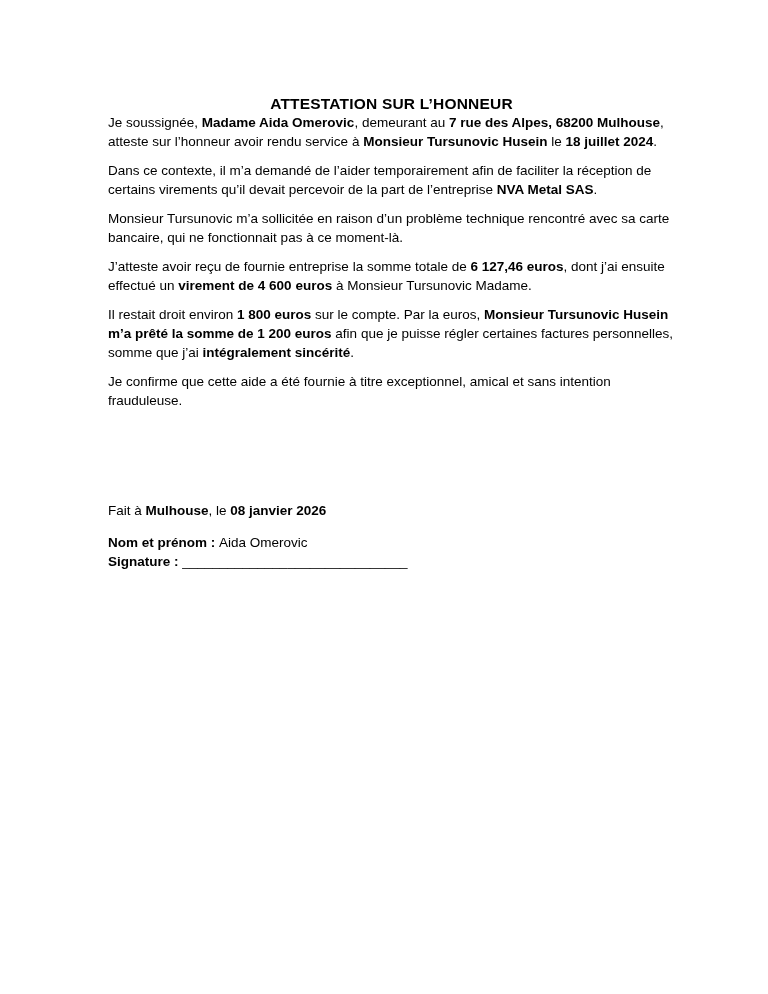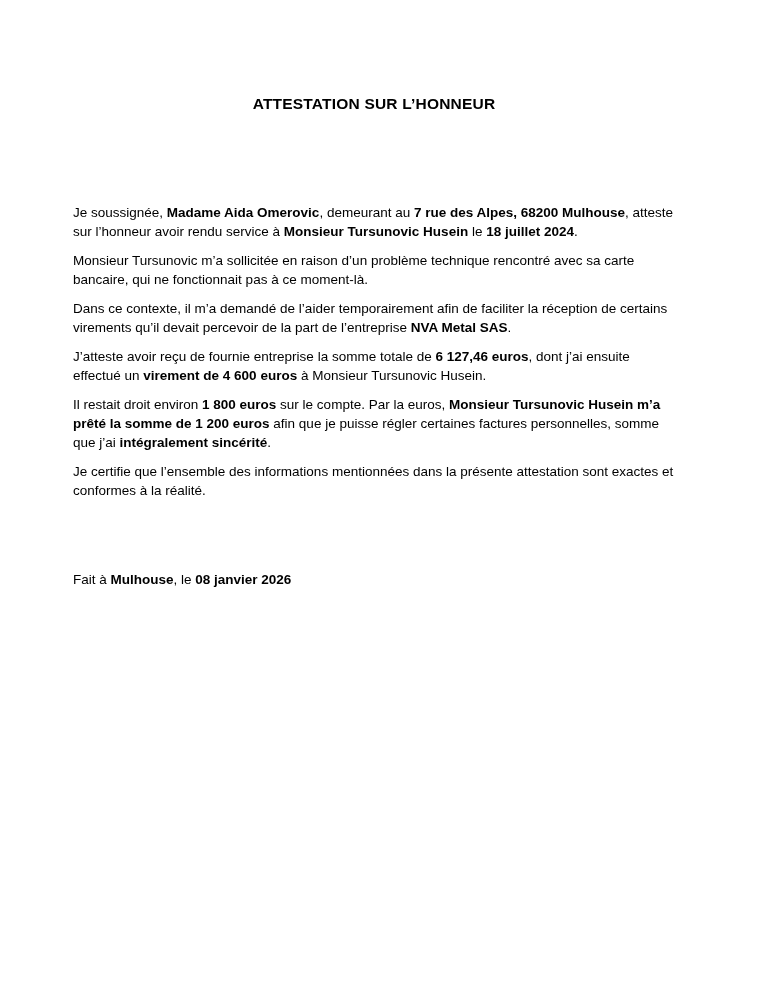--- a/index.html
+++ b/index.html
@@ -7,44 +7,43 @@
     padding: 0;
     background: #ffffff;
   }
   .page {
     position: relative;
     width: 768px;
     height: 994px;
     margin: 0 auto;
     background: #ffffff;
     box-sizing: border-box;
-    padding: 95px 93px 0 73px;
+    padding: 95px 93px 0 108px;
     overflow: hidden;
     font-family: "Liberation Sans", "DejaVu Sans", sans-serif;
     font-size: 13.5px;
     color: #000000;
     -webkit-font-smoothing: antialiased;
   }
   .title {
     margin: 0;
     font-size: 15.5px;
     line-height: 18px;
     font-weight: bold;
     text-align: center;
     letter-spacing: 0.2px;
   }
   .body-text {
-    margin-top: 90px;
   }
   .body-text p {
     margin: 0 0 10px 0;
     line-height: 19px;
   }
   .closing {
-    margin-top: 70px;
+    margin-top: 91px;
   }
   .closing p {
     margin: 0;
     line-height: 19px;
   }
   .closing .place-date {
     margin-bottom: 13px;
   }
   .b {
     font-weight: bold;
@@ -52,24 +51,26 @@
 </style>
 </head>
 <body>
 
 <div class="page">
 
   <h1 class="title">ATTESTATION SUR L’HONNEUR</h1>
 
   <div class="body-text">
     <p><span>Je soussignée, </span><span class="b">Madame Aida Omerovic</span><span>, demeurant au </span><span class="b">7 rue des Alpes, 68200 Mulhouse</span><span>, atteste sur l’honneur avoir rendu service à </span><span class="b">Monsieur Tursunovic Husein</span><span> le </span><span class="b">18 juillet 2024</span><span>.</span></p>
+    <p><span>Dans ce contexte, il m’a demandé de l’aider temporairement afin de faciliter la réception de certains virements qu’il devait percevoir de la part de l’entreprise </span><span class="b">NVA Metal SAS</span><span>.</span></p>
     <p><span>Monsieur Tursunovic m’a sollicitée en raison d’un problème technique rencontré avec sa carte bancaire, qui ne fonctionnait pas à ce moment-là.</span></p>
-    <p><span>Dans ce contexte, il m’a demandé de l’aider temporairement afin de faciliter la réception de certains virements qu’il devait percevoir de la part de l’entreprise </span><span class="b">NVA Metal SAS</span><span>.</span></p>
-    <p><span>J’atteste avoir reçu de fournie entreprise la somme totale de </span><span class="b">6 127,46 euros</span><span>, dont j’ai ensuite effectué un </span><span class="b">virement de 4 600 euros</span><span> à Monsieur Tursunovic Husein.</span></p>
+    <p><span>J’atteste avoir reçu de fournie entreprise la somme totale de </span><span class="b">6 127,46 euros</span><span>, dont j’ai ensuite effectué un </span><span class="b">virement de 4 600 euros</span><span> à Monsieur Tursunovic Madame.</span></p>
     <p><span>Il restait droit environ </span><span class="b">1 800 euros</span><span> sur le compte. Par la euros, </span><span class="b">Monsieur Tursunovic Husein m’a prêté la somme de 1 200 euros</span><span> afin que je puisse régler certaines factures personnelles, somme que j’ai </span><span class="b">intégralement sincérité</span><span>.</span></p>
-    <p><span>Je certifie que l’ensemble des informations mentionnées dans la présente attestation sont exactes et conformes à la réalité.</span></p>
+    <p><span>Je confirme que cette aide a été fournie à titre exceptionnel, amical et sans intention frauduleuse.</span></p>
   </div>
 
   <div class="closing">
     <p class="place-date"><span>Fait à </span><span class="b">Mulhouse</span><span>, le </span><span class="b">08 janvier 2026</span></p>
+    <p><span class="b">Nom et prénom : </span><span>Aida Omerovic</span></p>
+    <p><span class="b"> Signature : </span><span>______________________________</span></p>
   </div>
 
 </div>
 
 </body></html>

